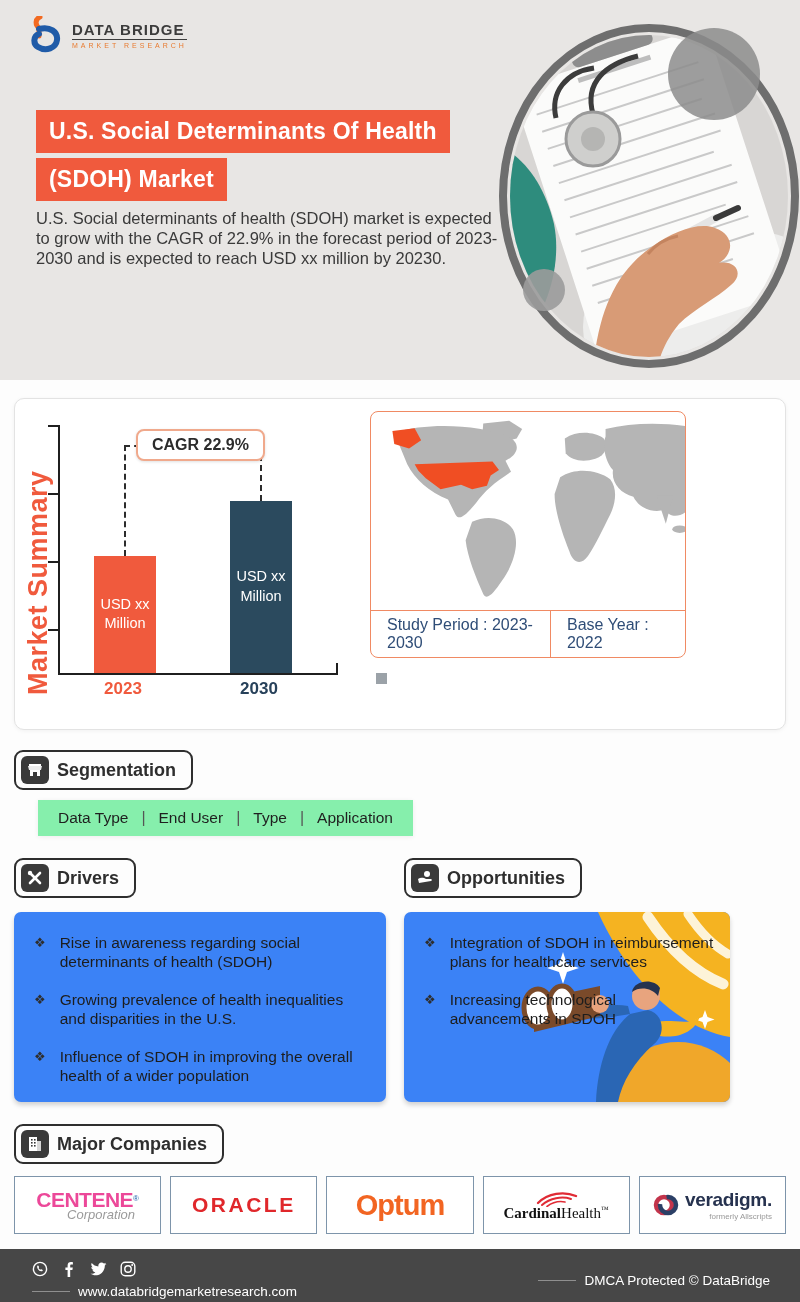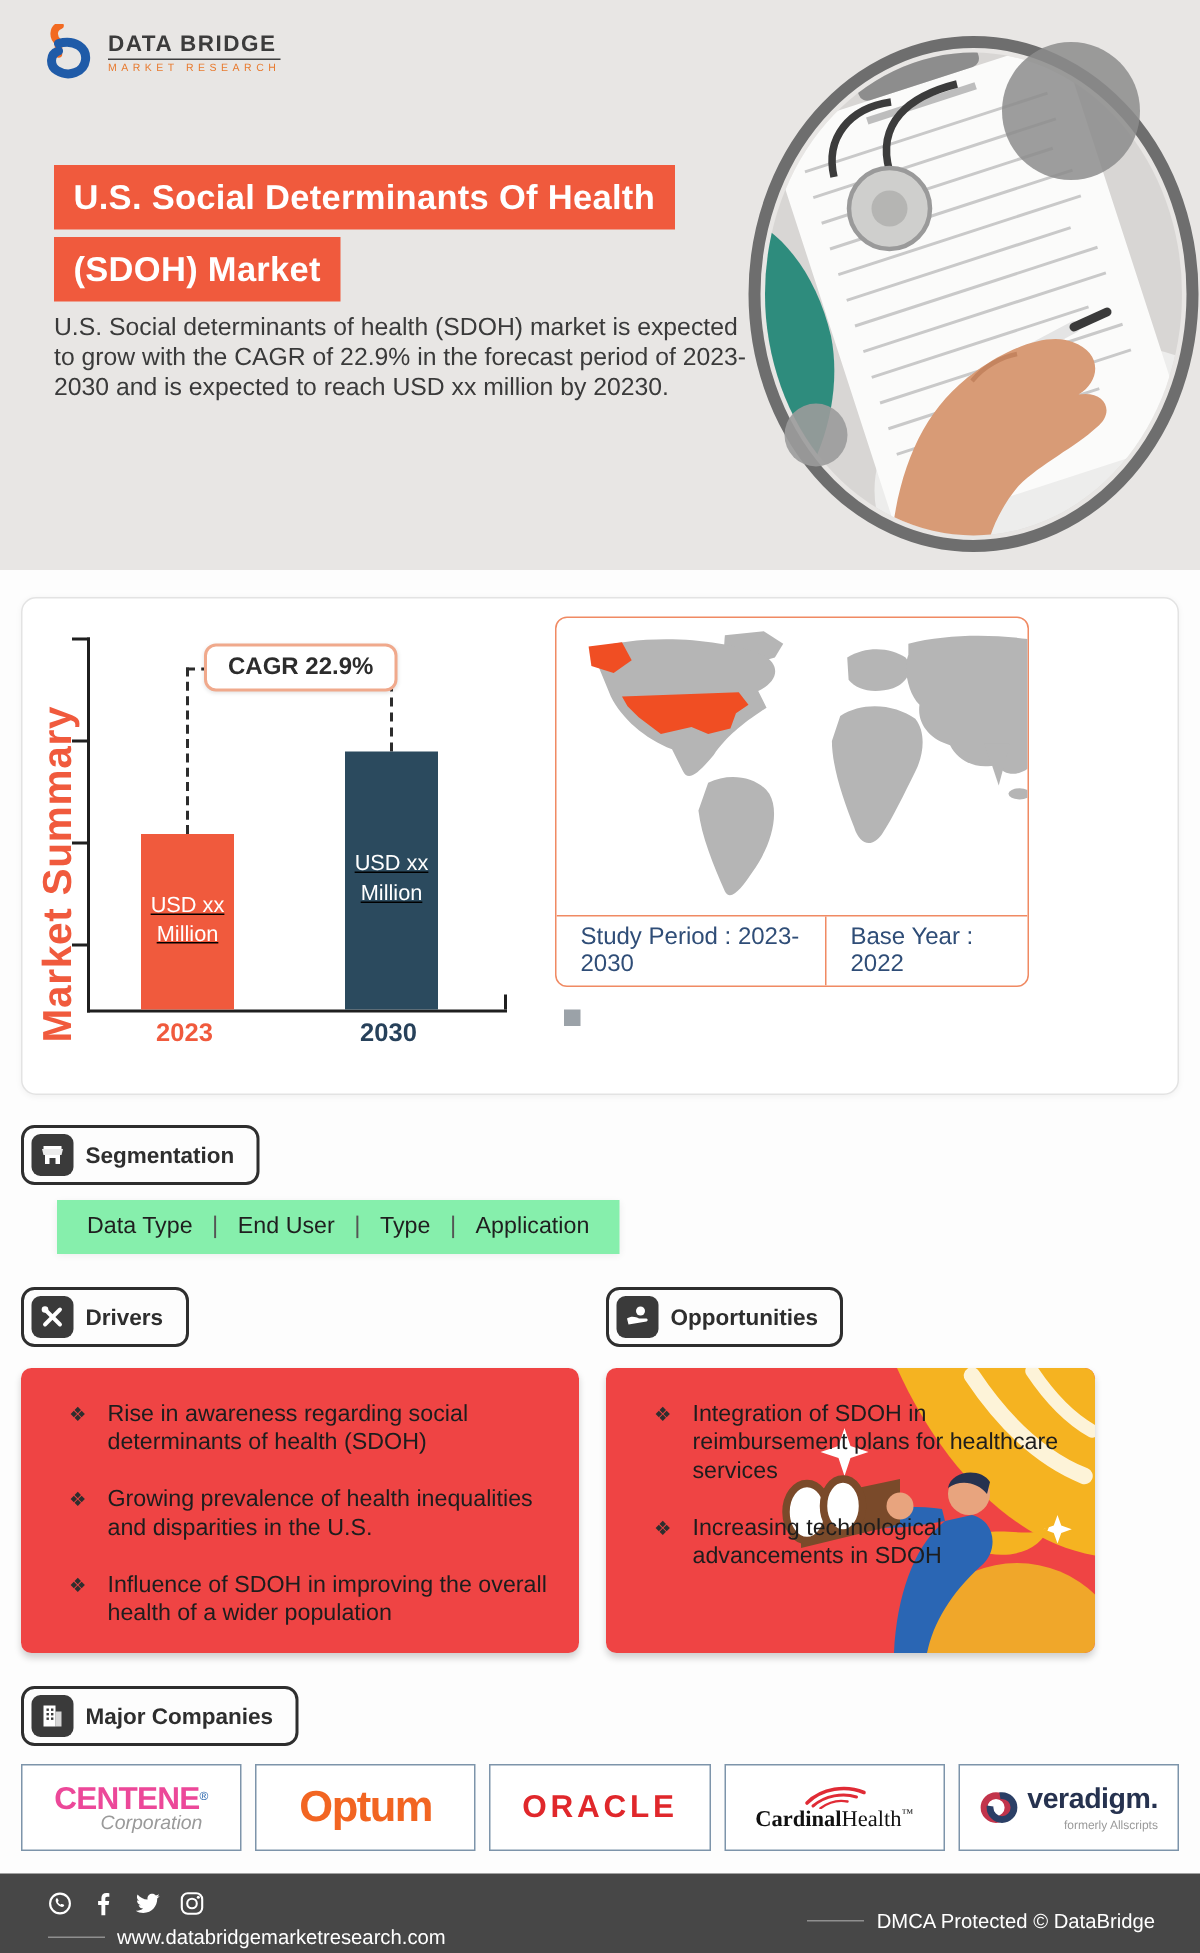--- a/index.html
+++ b/index.html
@@ -19,21 +19,21 @@
 
   
   .summary { padding:18px 14px 0; }
   .summary-card { position:relative; width:772px; height:332px; background:#fff; border:1px solid #e3e3e3; border-radius:10px; box-shadow:0 1px 4px rgba(0,0,0,.05); display:flex; padding:12px 10px 8px 8px; }
   .ms-title { writing-mode:vertical-rl; transform:rotate(180deg); font-size:27px; font-weight:bold; color:#f05a3d; text-align:center; letter-spacing:.5px; padding:6px 0 40px 2px; }
   .chart-area { position:relative; width:300px; height:300px; margin-left:2px; }
   .plot { position:relative; width:280px; height:250px; margin-top:14px; border-left:2.5px solid #1f1f1f; border-bottom:2.5px solid #1f1f1f; }
   .tick { position:absolute; left:-12px; width:12px; border-top:2px solid #1f1f1f; }
   .tick.t0{top:0;} .tick.t1{top:68px;} .tick.t2{top:136px;} .tick.t3{top:204px;}
   .x-end-tick { position:absolute; right:0; bottom:0; height:10px; border-right:2px solid #1f1f1f; }
-  .bar { position:absolute; bottom:0; width:62px; display:flex; align-items:center; justify-content:center;text-decoration:underline; }
+  .bar { position:absolute; bottom:0; width:62px; display:flex; align-items:center; justify-content:center; }
   .bar span { width:58px; text-align:center; color:#fff; font-size:14.5px; line-height:1.35; }
   .bar.b0 { left:34px; } .bar.b1 { left:170px; }
   .dash-v { position:absolute; border-left:2px dashed #2c2c2c; width:0; }
   .dash-v.d0 { left:64px; } .dash-v.d1 { left:200px; }
   .dash-h { position:absolute; top:20px; left:64px; width:138px; border-top:2px dashed #2c2c2c; }
   .cagr-pill { position:absolute; top:4px; left:76px; background:#fff; border:2px solid #f0a98c; border-radius:8px; padding:5px 14px; font-size:16px; font-weight:600; color:#2c2c2c; z-index:2; box-shadow:0 1px 3px rgba(0,0,0,.12); }
   .xlabels { position:relative; width:280px; }
   .xlab { position:absolute; top:4px; width:62px; text-align:center; font-size:17px; font-weight:bold; }
   .xlab.x0 { left:34px; color:#f05a3d; } .xlab.x1 { left:170px; color:#27415a; }
   .map-side { margin-left:12px; width:316px; }
@@ -42,33 +42,33 @@
   .period-row { display:flex; border-top:1.5px solid #f08a63; height:47px; }
   .period-cell { display:flex; align-items:center; padding-left:16px; font-size:16px; color:#2f4d77; }
   .period-cell.c0 { width:57%; } .period-cell.c1 { width:43%; border-left:1.5px solid #f08a63; }
   .historic { display:flex; align-items:center; gap:9px; margin-top:15px; padding-left:6px; }
   .bullet-sq { width:11px; height:11px; background:#9ba2a8; }
   .historic span.tx { font-size:16px; color:#2f4d77; }
 
   
   .chip { display:inline-flex; align-items:center; gap:8px; border:2px solid #2e2e2e; border-radius:9px; padding:4px 15px 4px 5px; background:#fdfdfd; }
   .chip .ic { width:28px; height:28px; background:#3a3a3a; border-radius:6px; display:flex; align-items:center; justify-content:center; }
-  .chip .lbl { font-size:15px; font-weight:bold; color:#2e2e2e; }
+  .chip .lbl { font-size:18px; font-weight:bold; color:#2e2e2e; }
 
   
   .segmentation { margin:20px 14px 0; }
   .seg-strip { display:inline-flex; align-items:center; margin:10px 0 0 24px; background:#86efac; box-shadow:0 1px 5px rgba(0,0,0,.07); padding:9px 20px; }
   .seg-item { font-size:15.5px; color:#1f1f1f; }
   .seg-sep { color:#555; margin:0 13px; }
   .seg-sep::before { content:"|"; }
 
   
   .two-col { display:flex; margin:22px 14px 0; gap:18px; }
   .col-l { width:372px; } .col-r { width:326px; }
-  .panel { margin-top:14px; height:190px; background:#ef4444; border-radius:7px; box-shadow:0 3px 5px rgba(0,0,0,.18); position:relative; overflow:hidden;padding-left:12px; }
+  .panel { margin-top:14px; height:190px; background:#3b82f6; border-radius:7px; box-shadow:0 3px 5px rgba(0,0,0,.18); position:relative; overflow:hidden; }
   .panel ul { list-style:none; padding:22px 14px 0 10px; position:relative; z-index:2; }
   .panel li { display:flex; gap:14px; margin-bottom:19px; font-size:15.5px; line-height:1.22; color:#1d1d1d; }
   .panel li::before { content:"\2756"; color:#2e2e2e; font-size:13px; padding-left:10px; margin-top:1px; }
   .panel li span { width:300px; }
   .opp-illu { position:absolute; right:0; bottom:0; z-index:1; }
 
   
   .companies { margin:22px 14px 0; }
   .logo-row { display:flex; gap:9px; margin-top:12px; }
   .logo-box { flex:1; height:58px; border:1.5px solid #7d94aa; background:#fff; display:flex; align-items:center; justify-content:center; }
@@ -335,24 +335,24 @@
       <span class="lbl">Major Companies</span>
     </div>
     <div class="logo-row">
       <div class="logo-box">
         <div class="lg-centene">
           <div><span class="c1">CENTENE</span><sup>®</sup></div>
           <div class="c2">Corporation</div>
         </div>
       </div>
       <div class="logo-box">
+        <span class="lg-oracle">ORACLE</span>
+      </div>
+      <div class="logo-box">
         <span class="lg-optum">Optum</span>
-      </div>
-      <div class="logo-box">
-        <span class="lg-oracle">ORACLE</span>
       </div>
       <div class="logo-box">
         <div class="lg-cardinal">
           <svg class="wing" width="44" height="18" viewBox="0 0 44 18">
             <g stroke="#e02b35" fill="none" stroke-linecap="round">
               <path d="M4 14 C14 4 30 2 42 7" stroke-width="2.4"></path>
               <path d="M8 16 C16 9 28 7 37 10" stroke-width="2"></path>
               <path d="M13 17.5 C19 13 26 12 31 13" stroke-width="1.6"></path>
             </g>
           </svg>

